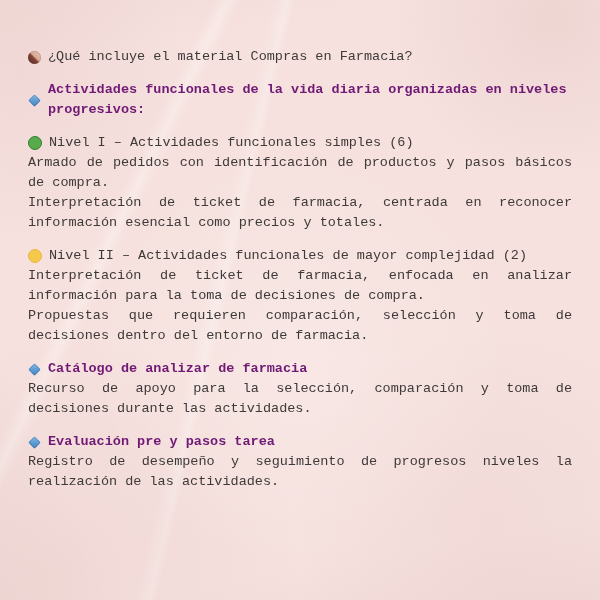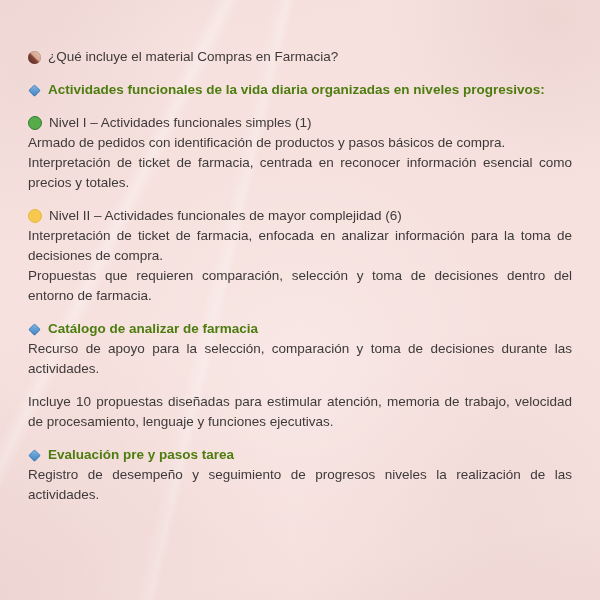--- a/index.html
+++ b/index.html
@@ -21,29 +21,30 @@
       linear-gradient(283deg, rgba(255,255,255,0) 60%, rgba(255,255,255,0.25) 61%, rgba(255,255,255,0) 63%),
       linear-gradient(170deg, rgba(138,84,84,0.04) 0%, rgba(138,84,84,0) 10%, rgba(138,84,84,0) 88%, rgba(138,84,84,0.05) 100%);
   }
   .page {
     box-sizing: border-box;
     width: 600px;
     height: 440px;
     padding: 47px 28px 0 28px;
     font-size: 13.5px;
     line-height: 20px;
+    font-family: Liberation Mono, monospace;
   }
   .section { margin-top: 13px; }
   .section:first-child { margin-top: 0; }
   .row {
     display: flex;
     align-items: center;
   }
   .txt { flex: 1; }
-  .bold { font-weight: bold; color: #4d7c0f; }
+  .bold { font-weight: bold; color: #701a75; }
   p {
     margin: 0;
     text-align: justify;
   }
   
   .icon {
     flex: 0 0 auto;
     display: inline-block;
     margin-right: 7px;
   }
@@ -83,45 +84,44 @@
   <div class="section">
     <div class="row">
       <span class="icon diamond"></span>
       <span class="txt bold">Actividades funcionales de la vida diaria organizadas en niveles progresivos:</span>
     </div>
   </div>
 
   <div class="section">
     <div class="row">
       <span class="icon circle green"></span>
-      <span class="txt">Nivel I – Actividades funcionales simples (1)</span>
+      <span class="txt">Nivel I – Actividades funcionales simples (6)</span>
     </div>
     <p>Armado de pedidos con identificación de productos y pasos básicos de compra.</p>
     <p>Interpretación de ticket de farmacia, centrada en reconocer información esencial como precios y totales.</p>
   </div>
 
   <div class="section">
     <div class="row">
       <span class="icon circle yellow"></span>
-      <span class="txt">Nivel II – Actividades funcionales de mayor complejidad (6)</span>
+      <span class="txt">Nivel II – Actividades funcionales de mayor complejidad (2)</span>
     </div>
     <p>Interpretación de ticket de farmacia, enfocada en analizar información para la toma de decisiones de compra.</p>
     <p>Propuestas que requieren comparación, selección y toma de decisiones dentro del entorno de farmacia.</p>
   </div>
 
   <div class="section">
     <div class="row">
       <span class="icon diamond"></span>
       <span class="txt bold">Catálogo de analizar de farmacia</span>
     </div>
     <p>Recurso de apoyo para la selección, comparación y toma de decisiones durante las actividades.</p>
   </div>
 
   <div class="section">
-    <p>Incluye 10 propuestas diseñadas para estimular atención, memoria de trabajo, velocidad de procesamiento, lenguaje y funciones ejecutivas.</p>
   </div>
 
   <div class="section">
     <div class="row">
       <span class="icon diamond"></span>
       <span class="txt bold">Evaluación pre y pasos tarea</span>
     </div>
     <p>Registro de desempeño y seguimiento de progresos niveles la realización de las actividades.</p>
   </div>
 

